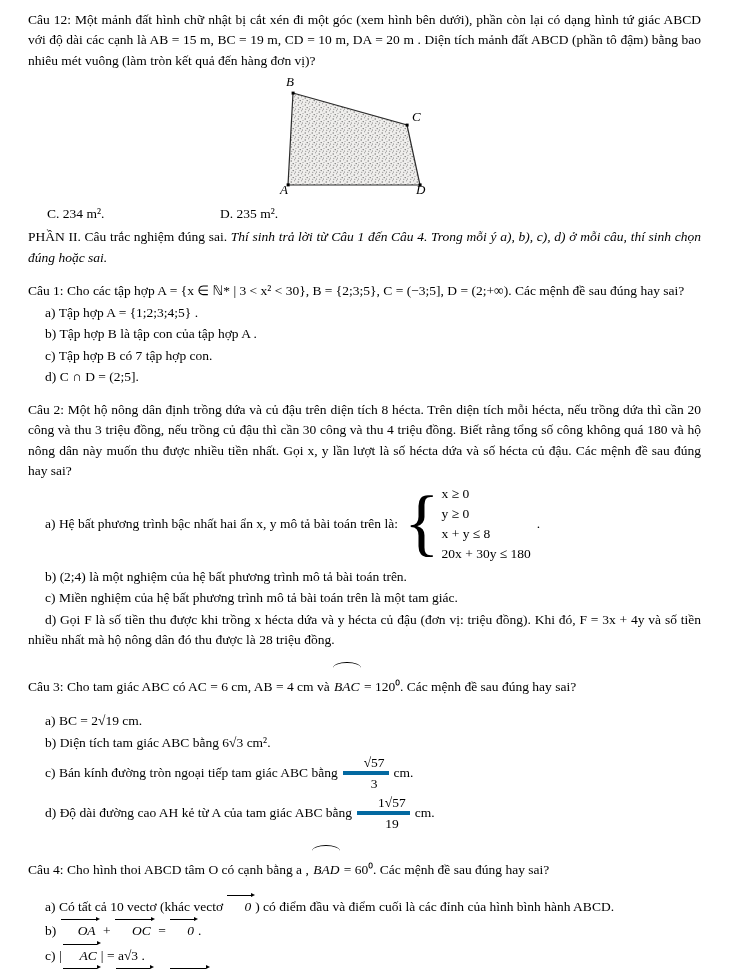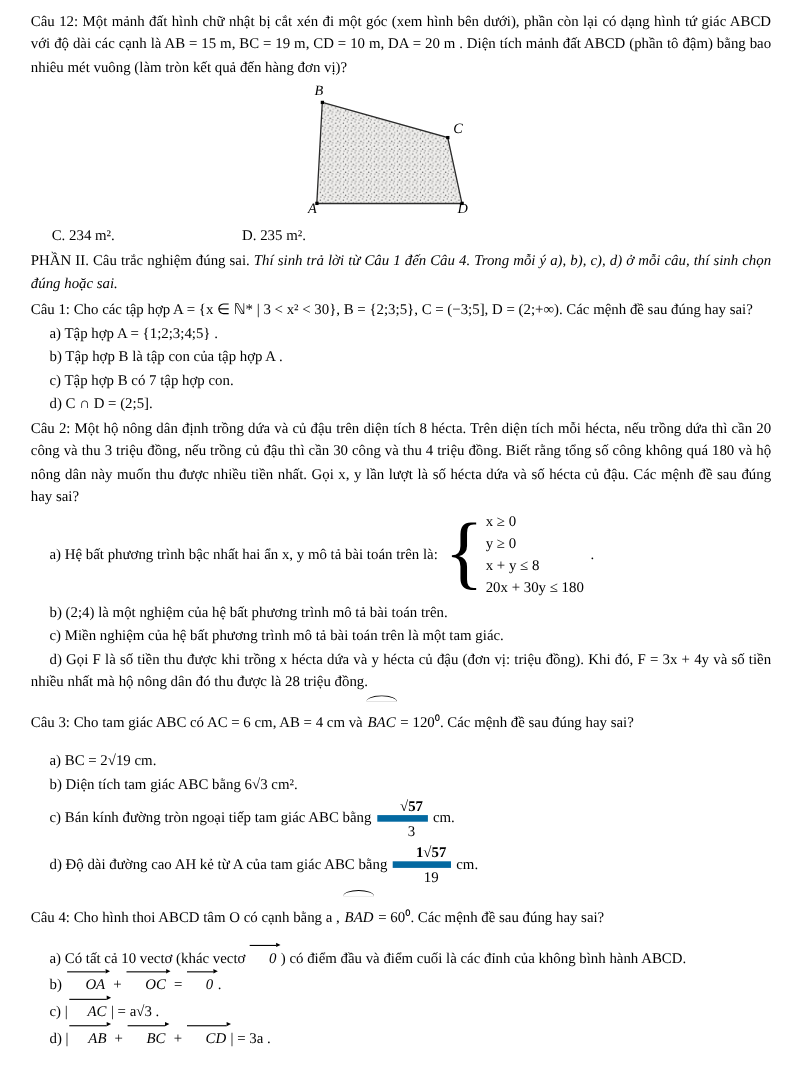--- a/index.html
+++ b/index.html
@@ -10,34 +10,34 @@
     font-family: "Liberation Serif", serif;
     font-size: 13.5px;
     line-height: 1.5;
     overflow: hidden;
   }
   .page { padding: 8px 28px 0 28px; }
   .b { font-weight: 400; }
   .i { font-style: italic; }
   .just { text-align: justify; }
   .para { margin: 2px 0; }
-  .qhead { margin-top: 3px; }
+  .qhead { margin-top: 13px; }
   .item { margin: 1px 0; text-indent: 17px; text-align: justify; }
   .figure { text-align: center; margin: 4px 0 3px 0; }
   .options { display: flex; padding-left: 19px; margin: 2px 0 3px 0; }
   .opt { width: 173px; }
   .opt:last-child { width: auto; }
   .itemflex { display: flex; align-items: center; padding-left: 17px; margin: 3px 0; }
   .sys { display: inline-flex; align-items: center; margin-left: 6px; }
   .brace { font-size: 74px; line-height: 1; font-weight: 400; transform: translateY(-2px); }
   .syslines { display: flex; flex-direction: column; margin-left: 2px; }
   .syslines .sline { display: block; height: 20px; line-height: 20px; }
   .sysend { margin-left: 6px; }
   .frac { display: inline-block; vertical-align: middle; text-align: center; margin: 1px 5px; line-height: 1.15; }
-  .fnum { display: block; border-bottom: 6px solid #0369a1; padding: 0 4px 1px 4px; font-weight: bold; }
+  .fnum { display: block; border-bottom: 4px solid #0369a1; padding: 0 4px 1px 4px; }
   .fden { display: block; padding-top: 1px; }
   .vec { font-style: italic; position: relative; display: inline-block; margin-top: 2px; padding: 1px 4px 0 1px; }
   .vec::before { content: ""; position: absolute; top: -1px; left: 1px; right: 4px; border-top: 1px solid #000; }
   .vec::after { content: ""; position: absolute; top: -3.5px; right: 0; width: 0; height: 0;
                 border-left: 4.5px solid #000; border-top: 2.8px solid transparent; border-bottom: 2.8px solid transparent; }
   .hat { font-style: italic; position: relative; display: inline-block; padding: 12px 1px; margin-top: 2px; }
   .hat::before { content: ""; position: absolute; top: -3px; left: 0; right: 0; height: 5px;
                  border-top: 1.3px solid #000; border-radius: 50% 50% 0 0 / 100% 100% 0 0; }
   .flabel { font-style: italic; font-size: 13px; font-family: "Liberation Serif", serif; fill: #000; }
 </style>
@@ -122,18 +122,18 @@
   </p>
   <p class="item"><span class="b">a)</span> <span>BC = 2√19 cm.</span></p>
   <p class="item"><span class="b">b)</span> <span>Diện tích tam giác ABC bằng 6√3 cm².</span></p>
   <p class="item"><span class="b">c)</span> <span>Bán kính đường tròn ngoại tiếp tam giác ABC bằng</span><span class="frac"><span class="fnum">√57</span><span class="fden">3</span></span><span>cm.</span></p>
   <p class="item"><span class="b">d)</span> <span>Độ dài đường cao AH kẻ từ A của tam giác ABC bằng</span><span class="frac"><span class="fnum">1√57</span><span class="fden">19</span></span><span>cm.</span></p>
 
   <p class="just para qhead">
     <span class="b">Câu 4:</span>
     <span>Cho hình thoi ABCD tâm O có cạnh bằng a , </span><span class="hat">BAD</span><span> = 60⁰. Các mệnh đề sau đúng hay sai?</span>
   </p>
-  <p class="item"><span class="b">a)</span> <span>Có tất cả 10 vectơ (khác vectơ </span><span class="vec">0</span><span>) có điểm đầu và điểm cuối là các đỉnh của không bình hành ABCD.</span></p>
+  <p class="item"><span class="b">a)</span> <span>Có tất cả 10 vectơ (khác vectơ </span><span class="vec">0</span><span>) có điểm đầu và điểm cuối là các đỉnh của hình bình hành ABCD.</span></p>
   <p class="item"><span class="b">b)</span> <span class="vec">OA</span><span> + </span><span class="vec">OC</span><span> = </span><span class="vec">0</span><span>.</span></p>
   <p class="item"><span class="b">c)</span> <span>|</span><span class="vec">AC</span><span>| = a√3 .</span></p>
   <p class="item"><span class="b">d)</span> <span>|</span><span class="vec">AB</span><span> + </span><span class="vec">BC</span><span> + </span><span class="vec">CD</span><span>| = 3a .</span></p>
 
 </div>
 
 </body></html>

